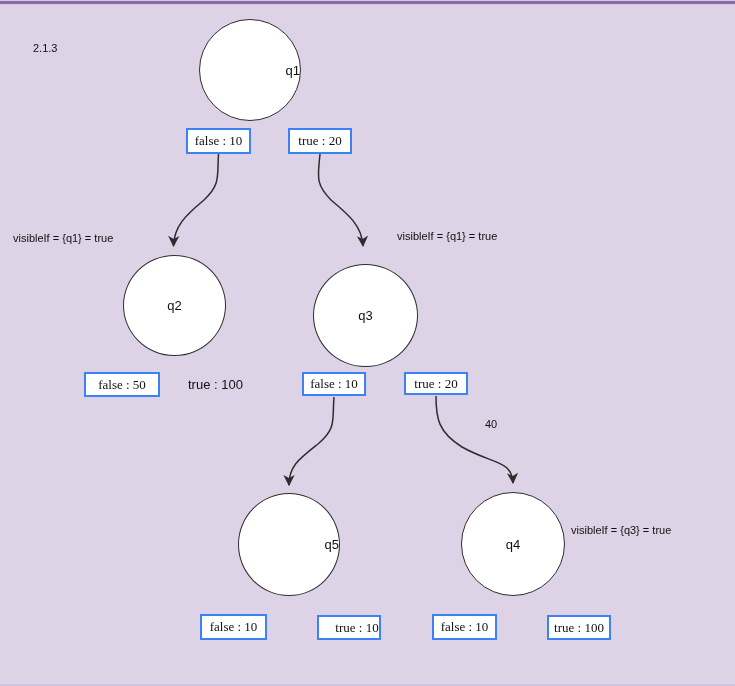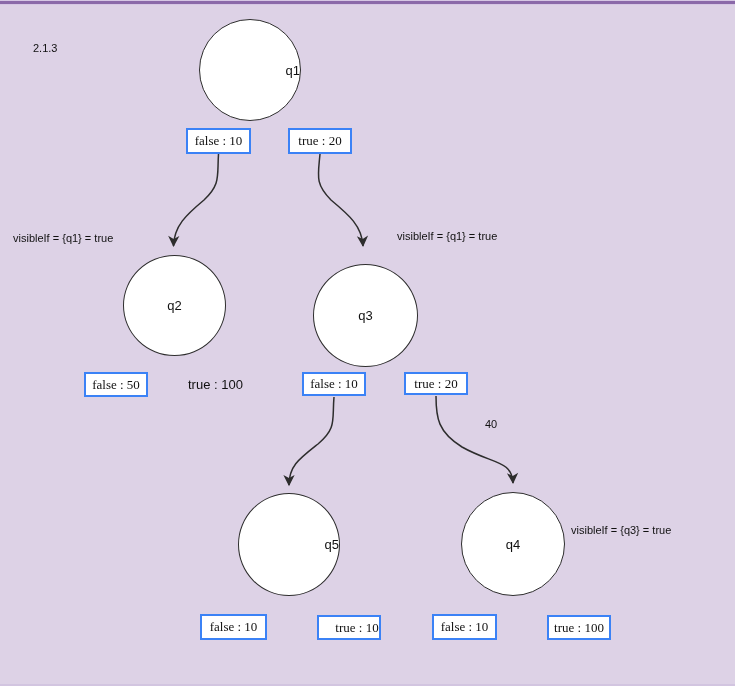--- a/index.html
+++ b/index.html
@@ -75,21 +75,21 @@
   }
   
   #node-q1 { left: 199px; top: 19px;  width: 102px; height: 102px; justify-content: flex-end; }
   #node-q2 { left: 123px; top: 255px; width: 103px; height: 101px; }
   #node-q3 { left: 313px; top: 264px; width: 105px; height: 103px; justify-content: center; }
   #node-q5 { left: 238px; top: 493px; width: 102px; height: 103px; justify-content: flex-end; }
   #node-q4 { left: 461px; top: 492px; width: 104px; height: 104px; justify-content: center; }
   
   #box-q1-false { left: 186px; top: 128px; width: 65px; height: 26px; }
   #box-q1-true  { left: 288px; top: 128px; width: 64px; height: 26px; }
-  #box-q2-false { left: 84px;  top: 372px; width: 64px; height: 25px; }
+  #box-q2-false { left: 84px;  top: 372px; width: 76px; height: 25px; }
   #label-q2-true{ left: 188px; top: 377px; }
   #box-q3-false { left: 302px; top: 372px; width: 64px; height: 24px; }
   #box-q3-true  { left: 404px; top: 372px; width: 64px; height: 23px; }
   #box-q5-false { left: 200px; top: 614px; width: 67px; height: 26px; }
   #box-q5-true  { left: 317px; top: 615px; width: 64px; height: 25px; padding-left: 16px; }
   #box-q4-false { left: 432px; top: 614px; width: 65px; height: 26px; }
   #box-q4-true  { left: 547px; top: 615px; width: 64px; height: 25px; }
   
   #version-label { left: 33px;  top: 42px;  }
   #ann-q2        { left: 13px;  top: 232px; }

